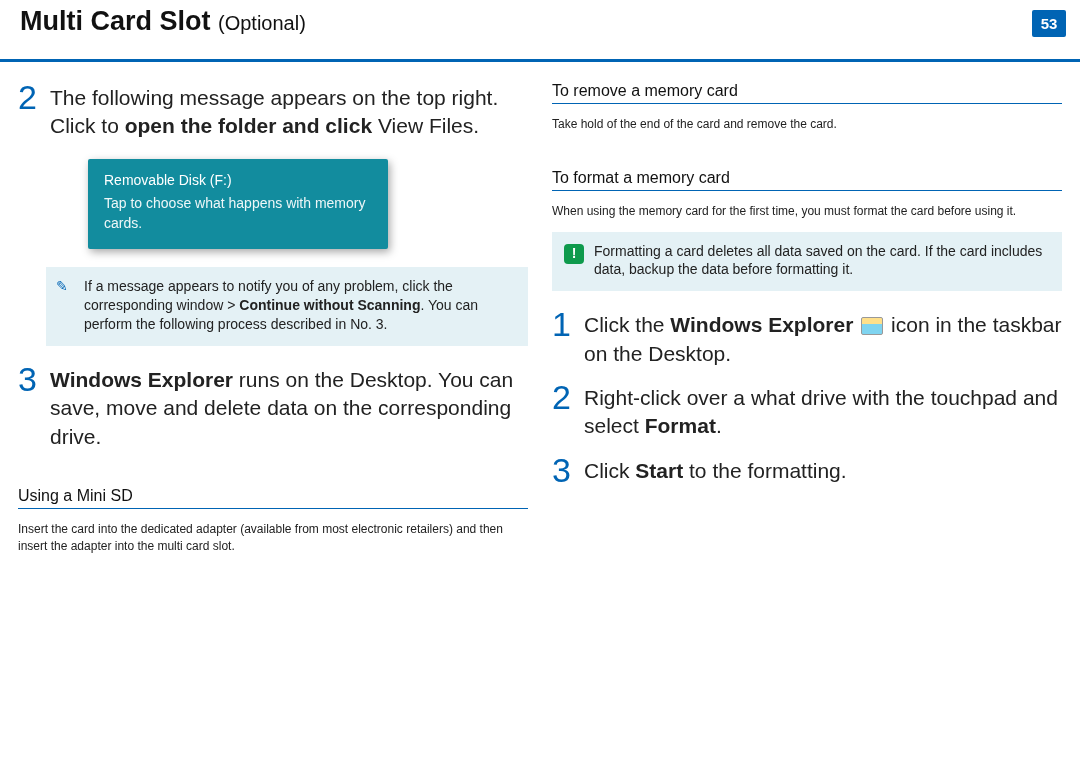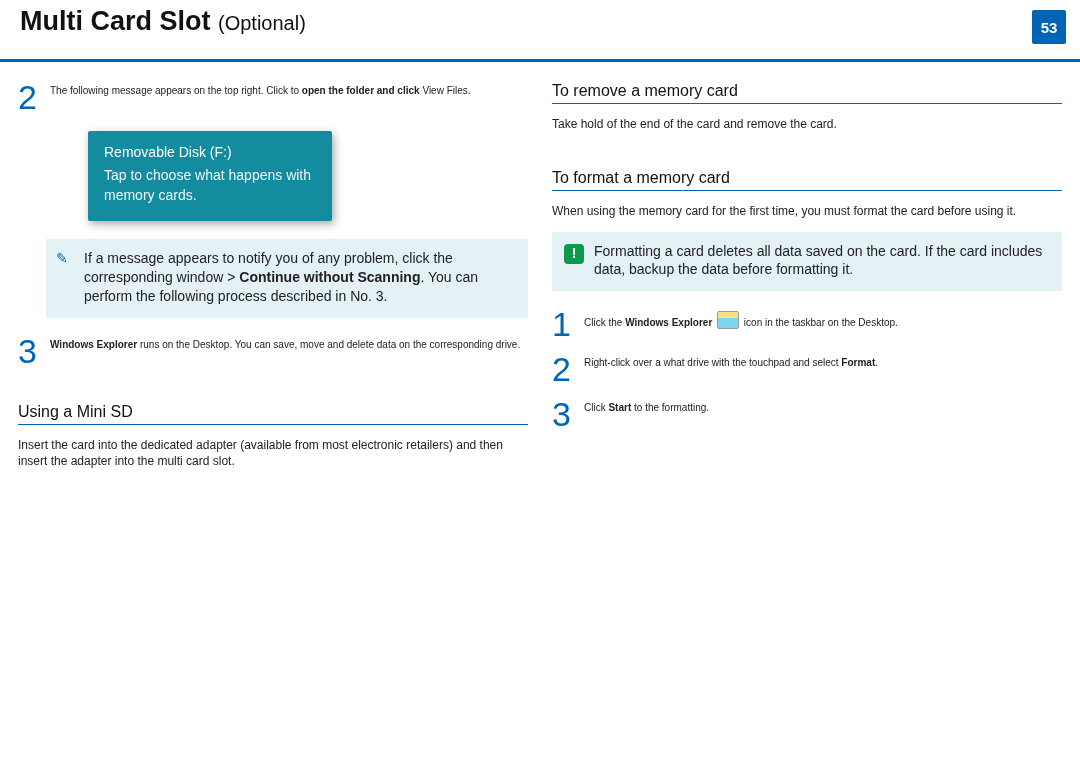--- a/index.html
+++ b/index.html
@@ -10,32 +10,32 @@
     background: #fff;
     border-bottom: 3px solid #0064b4;
   }
   .title { position: absolute; left: 20px; top: 6px; font-size: 27px; font-weight: 700; color: #111; }
   .title .opt { font-weight: 400; font-size: 20px; }
   .chapinfo {
     position: absolute; right: 58px; top: 10px; text-align: right;
     color: #0064b4; font-weight: 700; font-size: 12px; line-height: 1.25;
   }
   .pagenum {
-    position: absolute; right: 14px; top: 10px; width: 34px; height: 34px;
+    position: absolute; right: 14px; top: 10px; width: 34px; height: 27px;
     background: #0064b4; color: #fff; font-weight: 700; font-size: 15px;
     display: flex; align-items: center; justify-content: center; border-radius: 2px;
   }
   .page { display: flex; padding: 20px 18px 0 18px; gap: 24px; }
   .col { width: 510px; }
   .step { display: flex; gap: 10px; margin-bottom: 14px; }
   .stepnum { color: #0064b4; font-weight: 400; font-size: 34px; line-height: 0.9; min-width: 22px; font-family: "Segoe UI Light", "Segoe UI", Arial, sans-serif; }
-  .steptext { font-size: 10px; line-height: 1.35; padding-top: 2px; }
+  .steptext { font-size: 21px; line-height: 1.35; padding-top: 2px; }
   b { font-weight: 700; }
   .winpopup {
-    margin: 18px 0 18px 70px; width: 244px; padding: 12px 16px 16px 16px;
+    margin: 18px 0 18px 70px; width: 300px; padding: 12px 16px 16px 16px;
     background: #128c9e; color: #eef7f8; font-size: 14px; line-height: 1.4;
     box-shadow: 2px 3px 8px rgba(0,0,0,0.35); border-radius: 2px;
   }
   .winpopup .pt { color: #fff; font-size: 14px; margin-bottom: 4px; }
   .notebox {
     display: flex; gap: 10px; background: #e4f1f5; padding: 10px 14px 12px 10px;
     margin: 8px 0 18px 28px; font-size: 14px; line-height: 1.35;
   }
   .notebox .nicon { width: 18px; flex-shrink: 0; }
   .warnbox {

